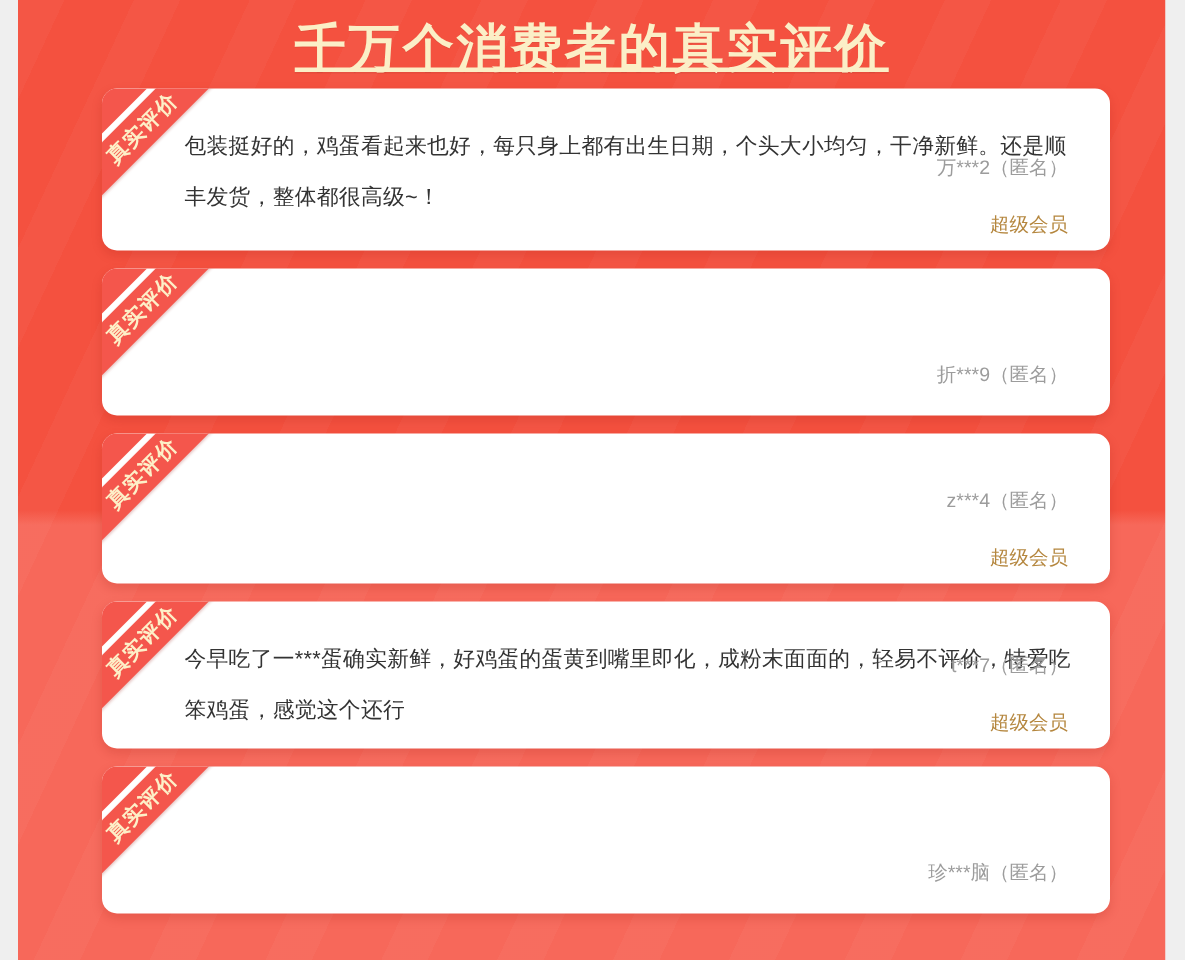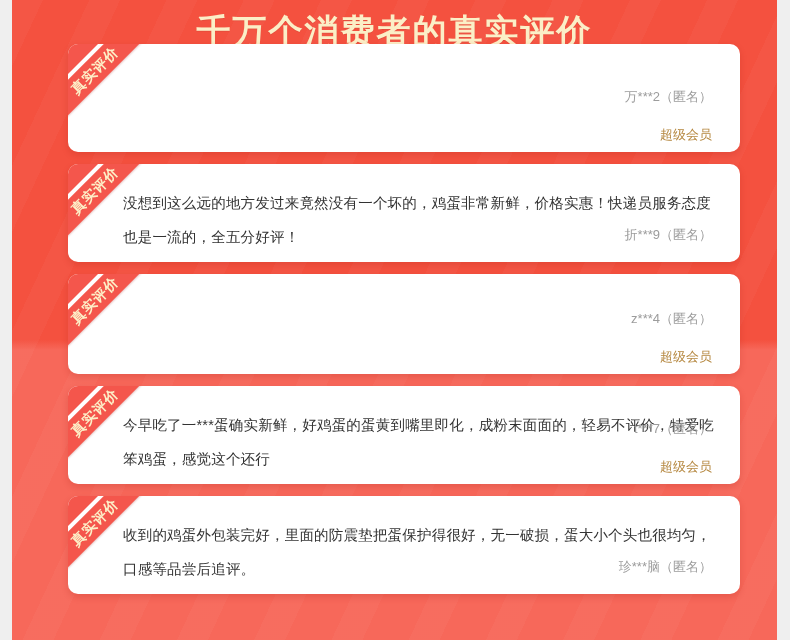--- a/index.html
+++ b/index.html
@@ -16,21 +16,21 @@
     content:"";position:absolute;inset:0;pointer-events:none;
     background:repeating-linear-gradient(115deg,rgba(255,255,255,0.03) 0 28px,rgba(255,255,255,0) 28px 70px);
   }
   .side-strip{position:absolute;top:0;height:640px;background:#efefef;z-index:5;}
   .side-strip.left{left:0;width:12px;}
   .side-strip.right{right:0;width:13px;}
 
   .page-title{
     position:relative;z-index:2;
     text-align:center;
-    padding-top:9px;height:44px;box-sizing:border-box;
+    padding-top:9px;height:59px;box-sizing:border-box;
     font-size:34px;font-weight:bold;letter-spacing:2px;
     color:#fbefc7;
     text-shadow:0 1px 0 rgba(0,0,0,0.06);
     text-decoration:underline;
   }
 
   .cards{position:relative;z-index:2;margin:0 37px 0 56px;}
   .review-card{
     position:relative;
     background:#ffffff;border-radius:10px;
@@ -85,32 +85,32 @@
 
   <div class="page-title">千万个消费者的真实评价</div>
 
   <div class="cards">
 
     <div class="review-card h1">
       <div class="ribbon">
         <div class="ribbon-tri"></div>
         <div class="ribbon-band">真实评价</div>
       </div>
+      <div class="review-text">包装挺好的，鸡蛋看起来也好，每只身上都有出生日期，个头大小均匀，干净新鲜。还是顺丰发货，整体都很高级~！</div>
       <div class="reviewer-block">
         <div class="reviewer-name">万***2（匿名）</div>
         <div class="member-badge">超级会员</div>
       </div>
     </div>
 
     <div class="review-card h2 no-badge">
       <div class="ribbon">
         <div class="ribbon-tri"></div>
         <div class="ribbon-band">真实评价</div>
       </div>
-      <div class="review-text">没想到这么远的地方发过来竟然没有一个坏的，鸡蛋非常新鲜，价格实惠！快递员服务态度也是一流的，全五分好评！</div>
       <div class="reviewer-block">
         <div class="reviewer-name">折***9（匿名）</div>
 
       </div>
     </div>
 
     <div class="review-card h3">
       <div class="ribbon">
         <div class="ribbon-tri"></div>
         <div class="ribbon-band">真实评价</div>
@@ -131,21 +131,20 @@
         <div class="reviewer-name">t***7（匿名）</div>
         <div class="member-badge">超级会员</div>
       </div>
     </div>
 
     <div class="review-card h2 no-badge">
       <div class="ribbon">
         <div class="ribbon-tri"></div>
         <div class="ribbon-band">真实评价</div>
       </div>
-      <div class="review-text">收到的鸡蛋外包装完好，里面的防震垫把蛋保护得很好，无一破损，蛋大小个头也很均匀，口感等品尝后追评。</div>
       <div class="reviewer-block">
         <div class="reviewer-name">珍***脑（匿名）</div>
 
       </div>
     </div>
 
   </div>
 </div>
 
 </body></html>

